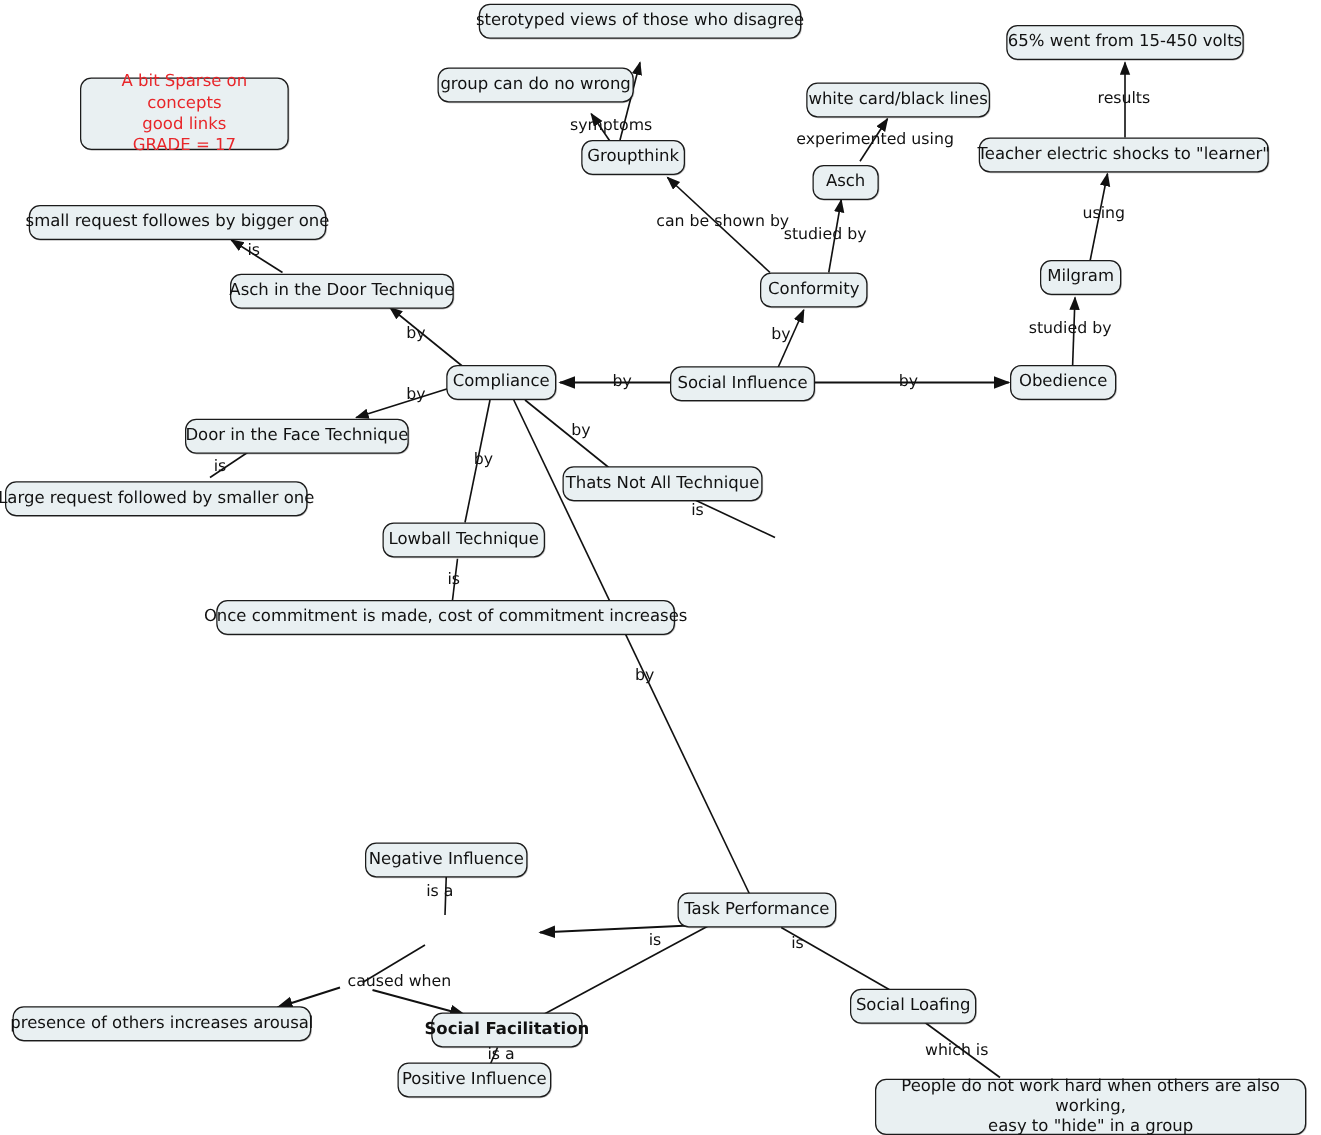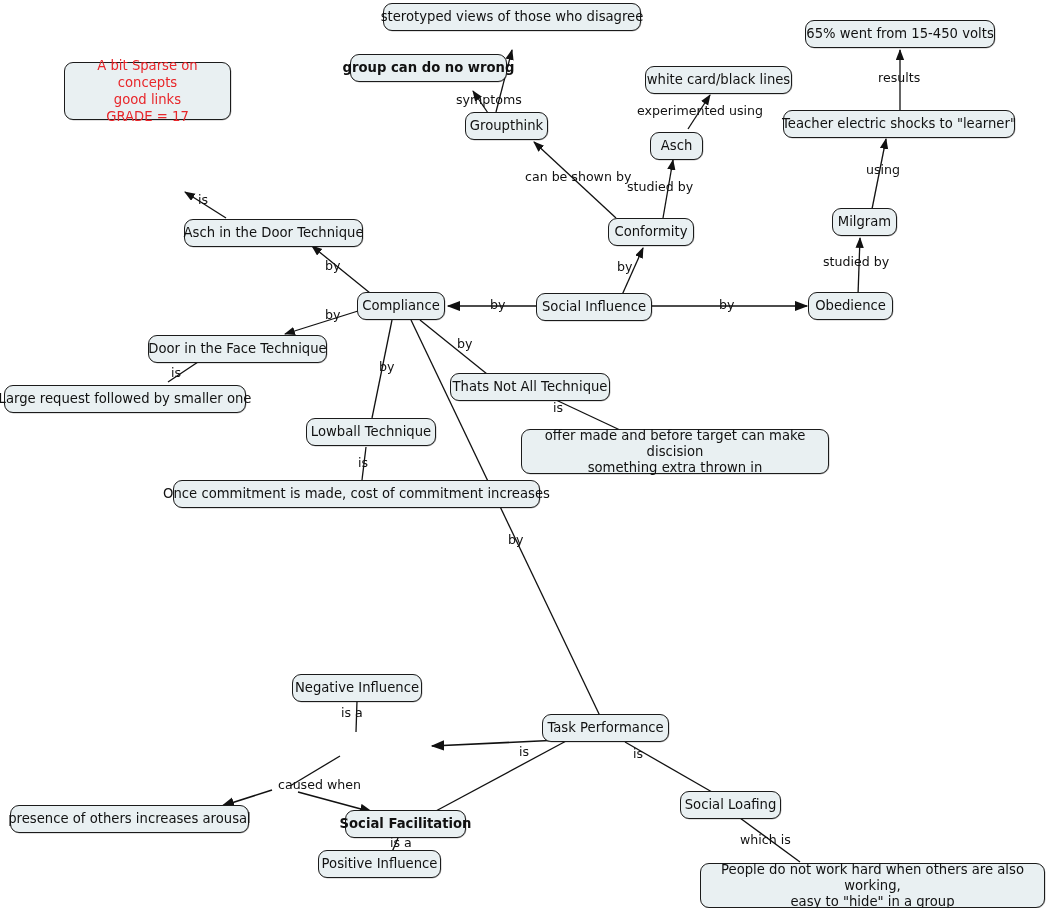--- a/index.html
+++ b/index.html
@@ -164,55 +164,54 @@
       <line x1="740" y1="818" x2="800" y2="862" stroke="#111111" stroke-width="1.3"></line>
     </g>
   </svg>
 
   <div class="node grade multiline" style="left:64px; top:62px; width:167px; height:58px;">A bit Sparse on concepts
 good links
 GRADE = 17</div>
 
   <div class="node" style="left:383px; top:3px; width:258px; height:28px;">sterotyped views of those who disagree</div>
 
-  <div class="node" style="left:350px; top:54px; width:157px; height:28px;font-weight:bold;">group can do no wrong</div>
+  <div class="node" style="left:350px; top:54px; width:157px; height:28px;">group can do no wrong</div>
 
   <div class="node" style="left:465px; top:112px; width:83px; height:28px;">Groupthink</div>
 
   <div class="node" style="left:645px; top:66px; width:147px; height:28px;">white card/black lines</div>
 
   <div class="node" style="left:650px; top:132px; width:53px; height:28px;">Asch</div>
 
   <div class="node" style="left:805px; top:20px; width:190px; height:28px;">65% went from 15-450 volts</div>
 
   <div class="node" style="left:783px; top:110px; width:232px; height:28px;">Teacher electric shocks to "learner"</div>
 
   <div class="node" style="left:832px; top:208px; width:65px; height:28px;">Milgram</div>
 
   <div class="node" style="left:608px; top:218px; width:86px; height:28px;">Conformity</div>
 
   <div class="node" style="left:808px; top:292px; width:85px; height:28px;">Obedience</div>
 
+  <div class="node" style="left:23px; top:164px; width:238px; height:28px;">small request followes by bigger one</div>
 
   <div class="node" style="left:184px; top:219px; width:179px; height:28px;">Asch in the Door Technique</div>
 
   <div class="node" style="left:357px; top:292px; width:88px; height:28px;">Compliance</div>
 
   <div class="node" style="left:536px; top:293px; width:116px; height:28px;">Social Influence</div>
 
   <div class="node" style="left:148px; top:335px; width:179px; height:28px;">Door in the Face Technique</div>
 
   <div class="node" style="left:4px; top:385px; width:242px; height:28px;">Large request followed by smaller one</div>
 
   <div class="node" style="left:450px; top:373px; width:160px; height:28px;">Thats Not All Technique</div>
 
   <div class="node" style="left:306px; top:418px; width:130px; height:28px;">Lowball Technique</div>
 
-  <div class="node multiline" style="left:521px; top:429px; width:308px; height:45px;">offer made and before target can make discision
-something extra thrown in</div>
 
   <div class="node" style="left:173px; top:480px; width:367px; height:28px;">Once commitment is made, cost of commitment increases</div>
 
   <div class="node" style="left:292px; top:674px; width:130px; height:28px;">Negative Influence</div>
 
 
   <div class="node" style="left:542px; top:714px; width:127px; height:28px;">Task Performance</div>
 
   <div class="node" style="left:10px; top:805px; width:239px; height:28px;">presence of others increases arousal</div>
 

